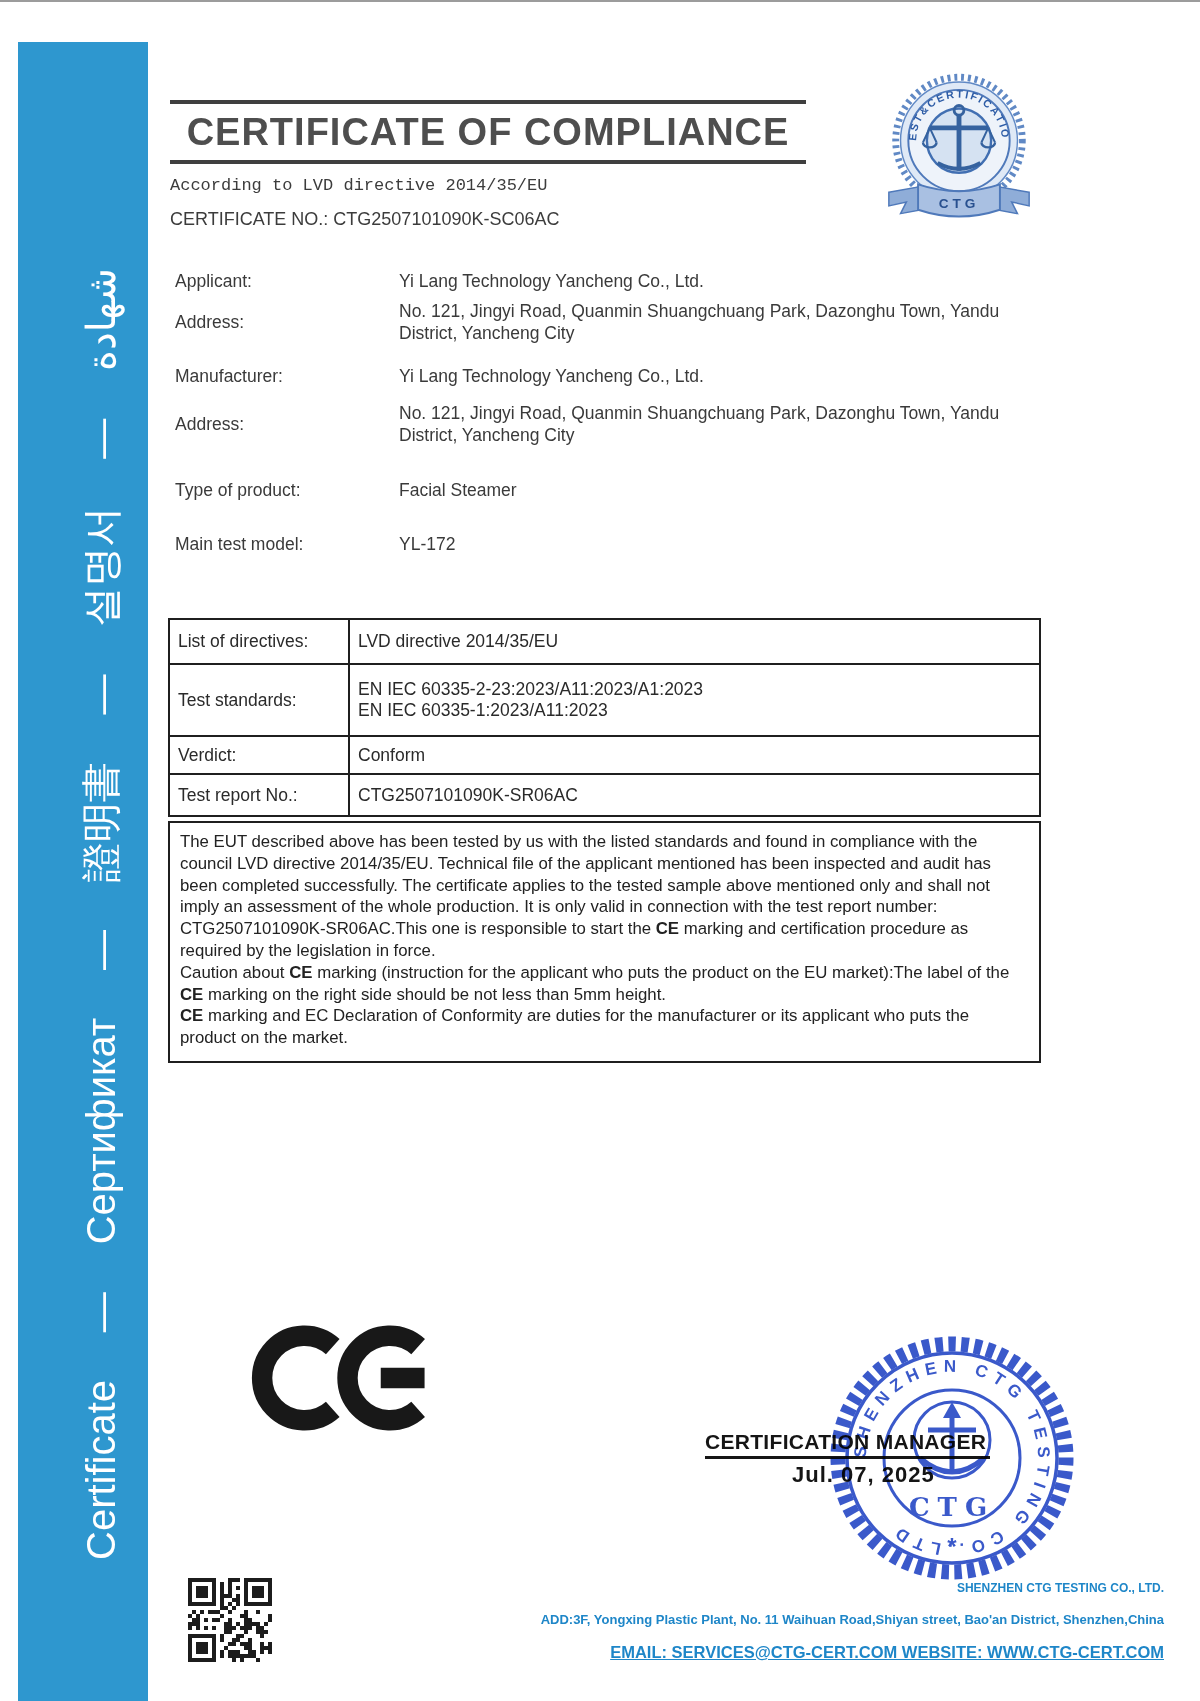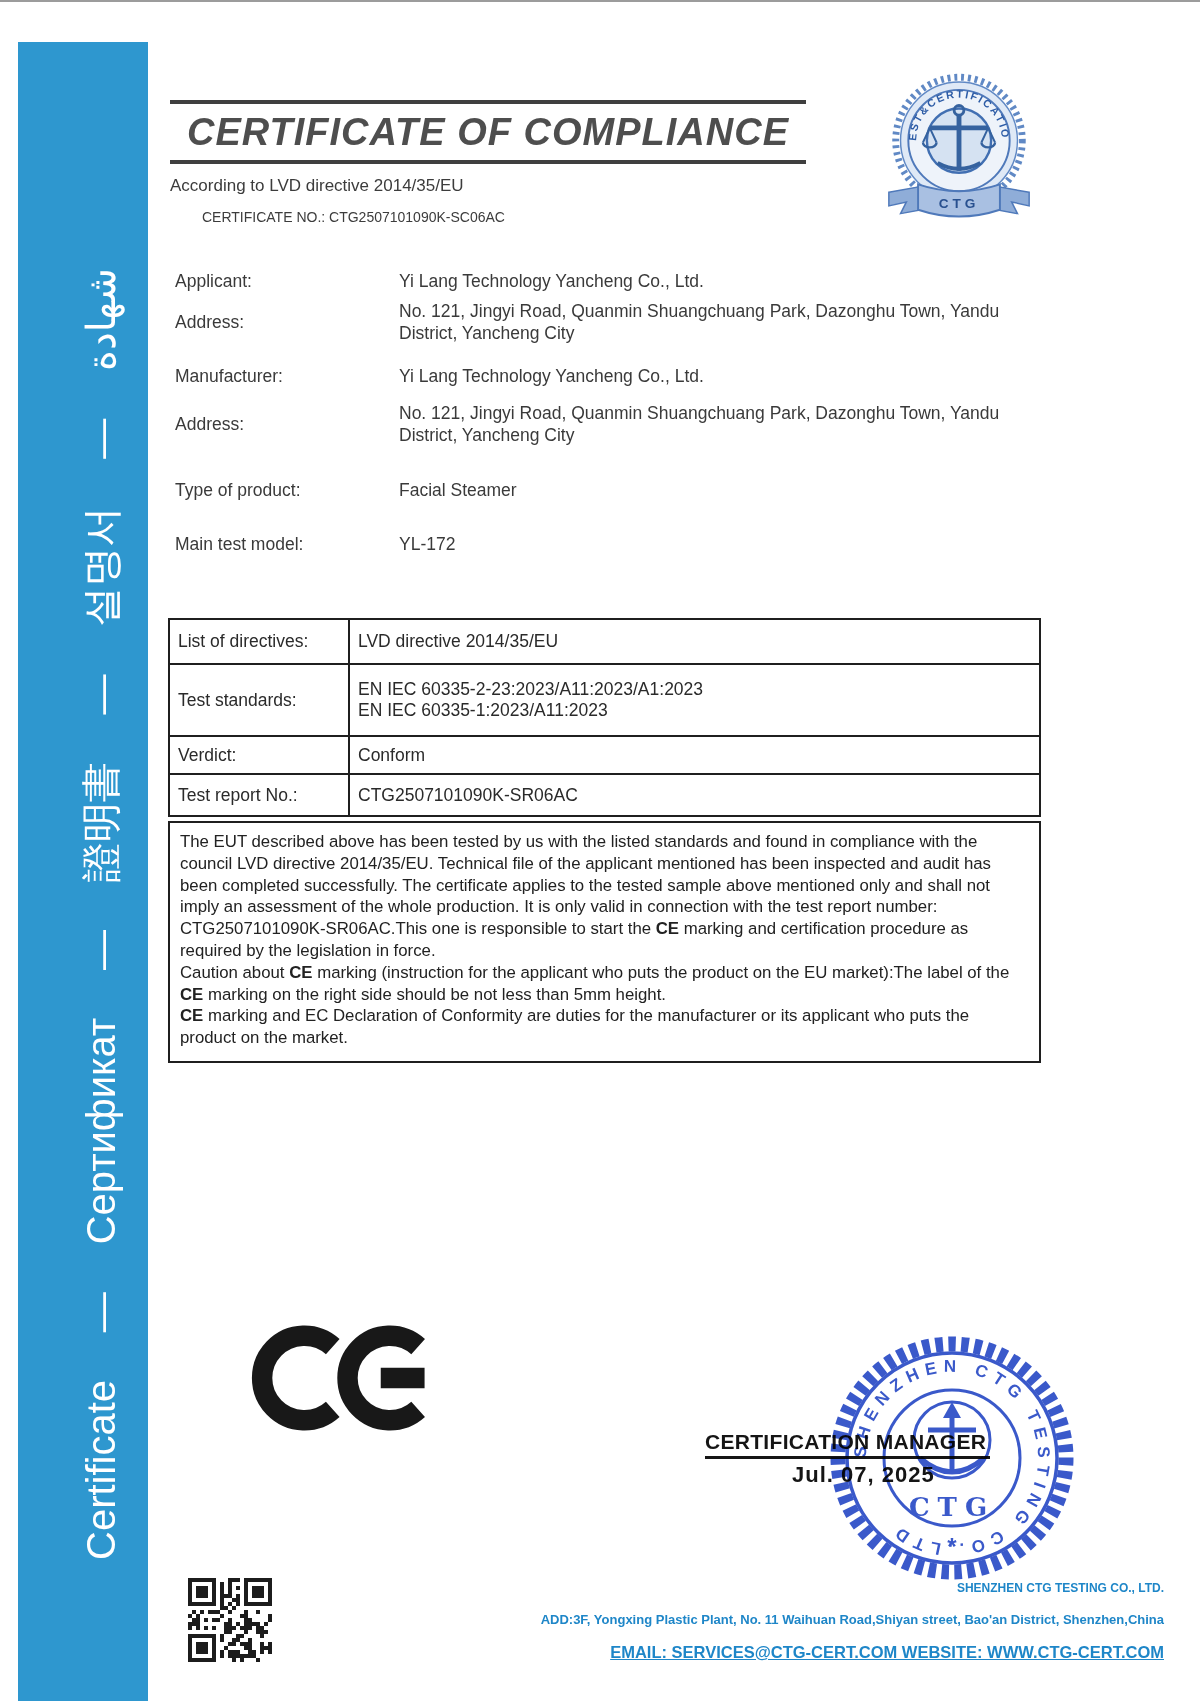--- a/index.html
+++ b/index.html
@@ -12,23 +12,23 @@
   .banner-rot { position:absolute; left:59px; top:1518px; width:1292px; height:48px;
     transform:rotate(-90deg); transform-origin:0 0;
     display:flex; flex-direction:row; justify-content:space-between; align-items:center;
     color:#ffffff; font-size:40px; white-space:nowrap; }
   .banner-rot span { display:inline-block; }
 
   
   .title-block { position:absolute; left:170px; top:100px; width:636px;
     border-top:4px solid #3f3f3f; border-bottom:4px solid #3f3f3f;
     padding:7px 0 6px 0; text-align:center; }
-  .title-block h1 { font-size:38px; font-weight:bold; color:#4e4e4e; letter-spacing:1px;font-style:italic; }
-  .according { position:absolute; left:170px; top:176px; font-size:17px; color:#3c3c3c; }
-  .certno { position:absolute; left:170px; top:209px; font-size:14px; color:#3c3c3c;margin-left:32px; }
+  .title-block h1 { font-size:38px; font-weight:bold; color:#4e4e4e; letter-spacing:1px; }
+  .according { position:absolute; left:170px; top:176px; font-size:17px; color:#3c3c3c;font-family:Liberation Mono, monospace; }
+  .certno { position:absolute; left:170px; top:209px; font-size:18px; color:#3c3c3c; }
 
   .badge { position:absolute; left:861px; top:48px; }
 
   
   .frow { position:absolute; left:175px; width:868px; display:flex; align-items:center;
     font-size:17.5px; color:#3a3a3a; line-height:22px;gap:44px; }
   .frow .lbl { width:180px; flex-shrink:0; }
   .frow .val { width:630px; }
 
   

